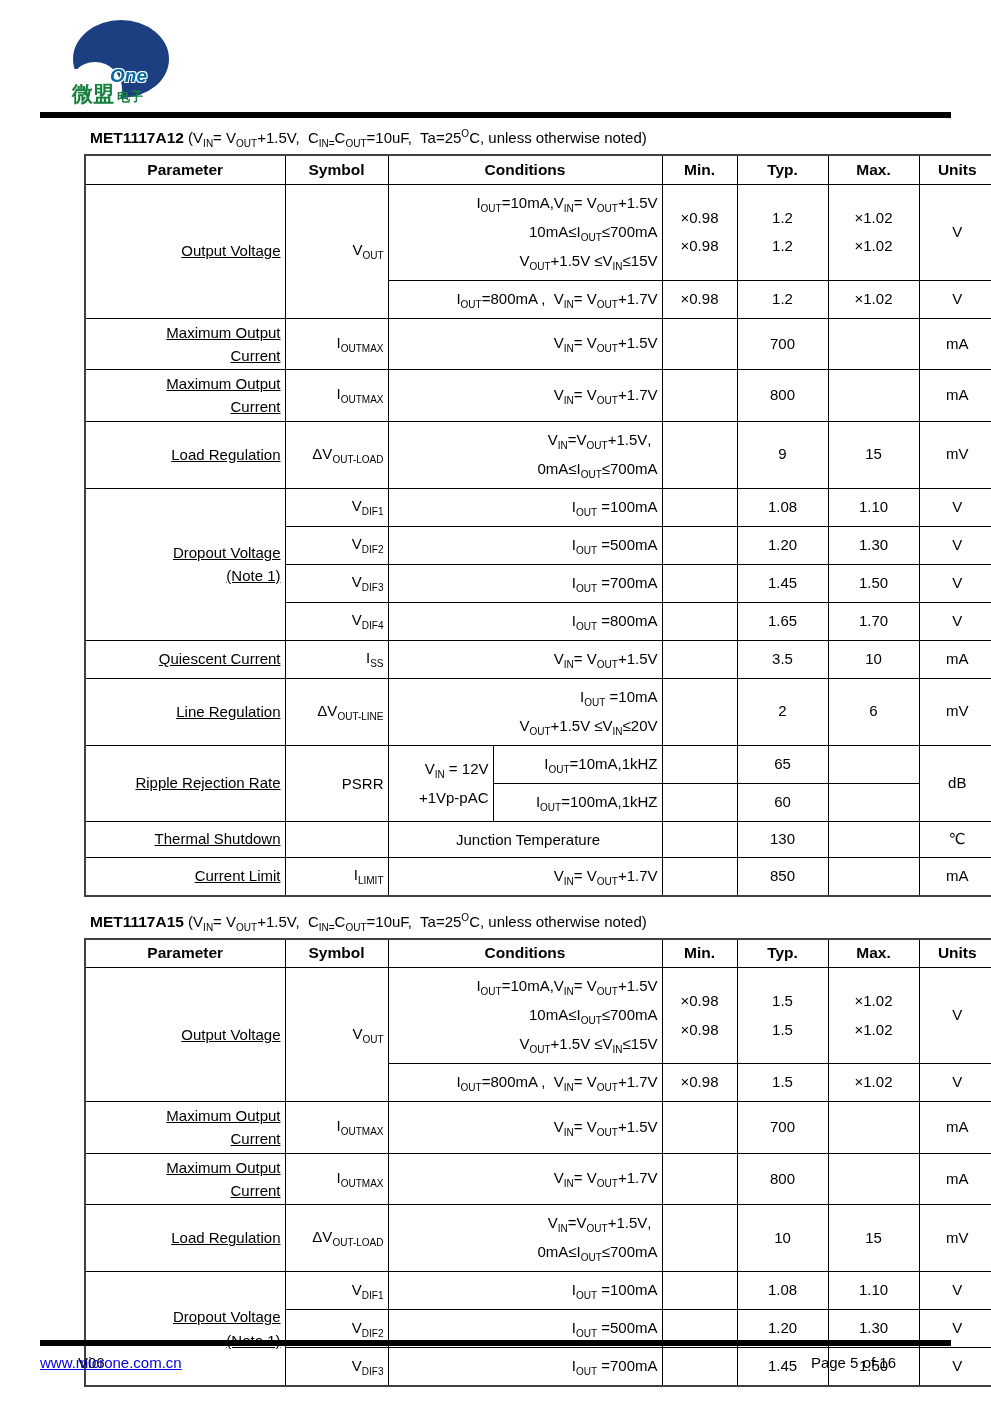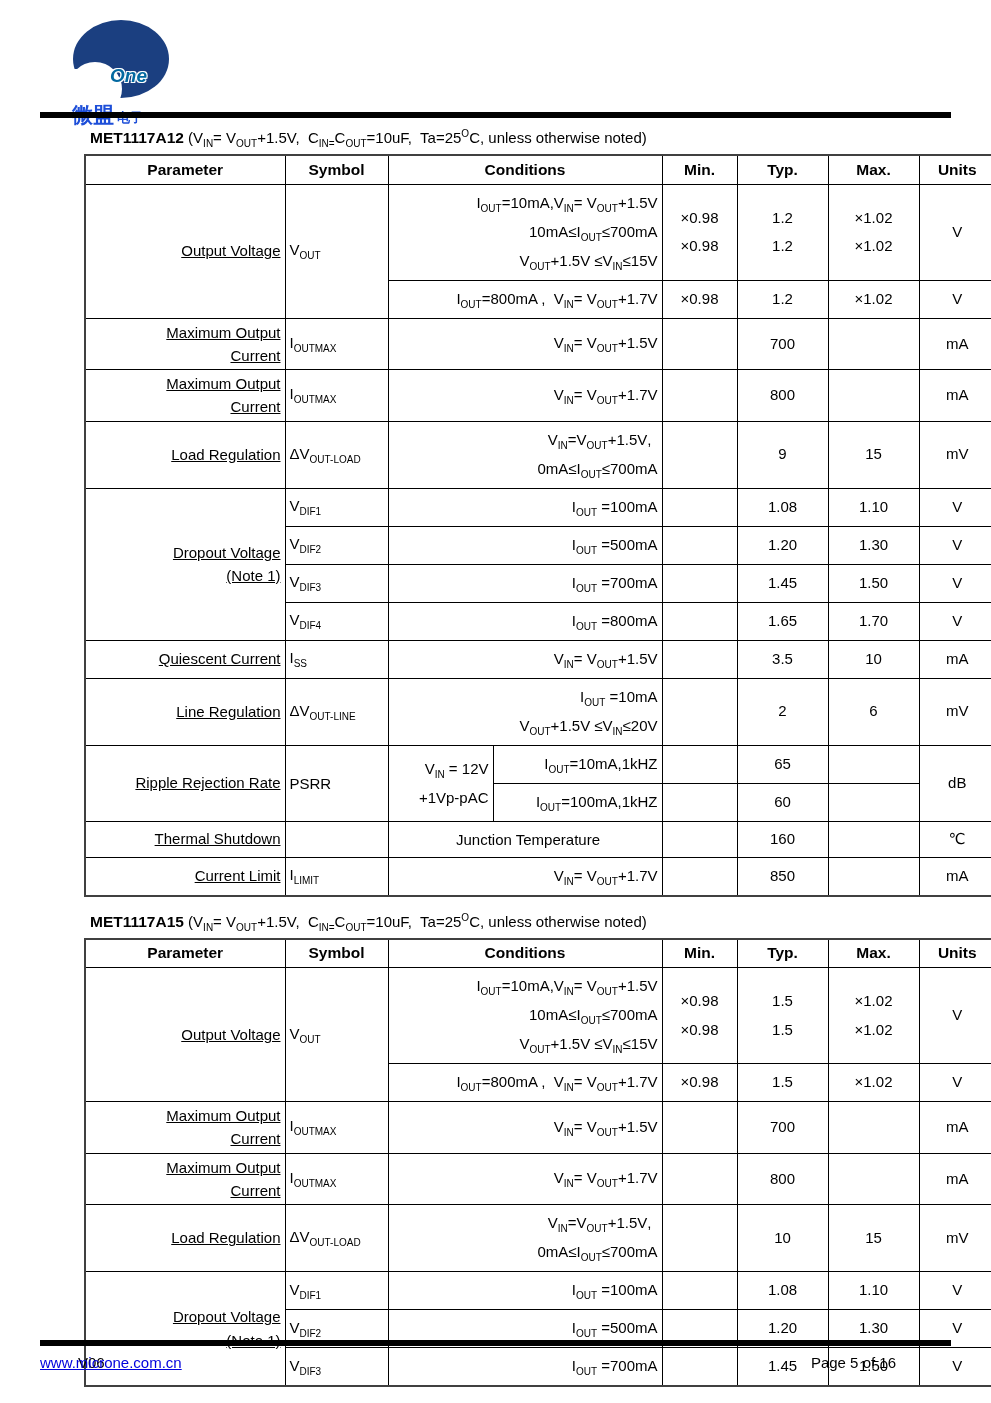--- a/index.html
+++ b/index.html
@@ -14,41 +14,41 @@
   .logo { position:absolute; left:62px; top:12px; width:118px; height:106px; }
   .logo-blob { position:absolute; left:11px; top:8px; width:96px; height:78px;
     background:#1b3f80; border-radius:50%; }
   .logo-hole { position:absolute; left:6px; top:50px; width:54px; height:54px;
     background:#fff; border-radius:50%; }
   .logo-brand { position:absolute; left:9px; top:53px; font-style:italic;
     font-weight:bold; font-size:19px; white-space:nowrap; }
   .logo-brand .micr { color:#fff; }
   .logo-brand .one  { color:#0369a1;
     text-shadow:-1px -1px 0 #fff,1px -1px 0 #fff,-1px 1px 0 #fff,1px 1px 0 #fff; }
-  .logo-cn { position:absolute; left:10px; top:89px; color:#1d4ed8; white-space:nowrap; }
+  .logo-cn { position:absolute; left:10px; top:68px; color:#15803d; white-space:nowrap; }
   .logo-cn .cn-big   { font-size:21px; font-weight:bold; }
   .logo-cn .cn-small { font-size:13px; font-weight:bold; margin-left:3px; }
   .doc-title { position:absolute; right:74px; top:48px; font-size:34px;
     letter-spacing:1px; }
   .rule-top { position:absolute; left:40px; top:112px; width:911px; height:2px;
     border-top:4px solid #000; border-bottom:2px solid #000; }
   
   .content { position:absolute; left:40px; top:124px; width:911px;margin-left:44px; }
   .tbl-title { font-size:15px; margin:4px 0 5px 6px; }
   .tbl-title .tt-bold { font-weight:bold; font-size:15.5px; }
   .tbl-title sup { font-size:10px; }
   .tbl-title sub { font-size:10px; }
   .sec2 { margin-top:15px; }
   table { border-collapse:collapse; width:911px; table-layout:fixed;
     border:2px solid #404040; }
   th, td { border:1px solid #000; vertical-align:middle; font-size:15px; }
   th { font-weight:bold; text-align:center; height:29px; font-size:15.5px; }
   td { height:36px; padding:2px 4px; }
   td.val  { text-align:center; line-height:1.9; }
-  td.sym  { text-align:left; }
+  td.sym  { text-align:right; }
   td.param{ text-align:right; line-height:1.55;text-decoration:underline; }
   td.cond { text-align:right; padding:4px 4px 4px 10px; line-height:1.8; }
   td.ctr  { text-align:center; }
   sub { font-size:10px; }
   sup { font-size:10px; }
   .fr { float:right; padding-right:6px; }
   
   .rule-bottom { position:absolute; left:40px; top:1340px; width:911px; height:2px;
     border-top:2px solid #000; border-bottom:4px solid #000; }
   .page-footer { position:absolute; left:40px; top:1354px; width:911px;
@@ -208,21 +208,21 @@
               <td class="cond">I<sub>OUT</sub>=100mA,1kHZ</td>
               <td class="val"></td>
               <td class="val">60</td>
               <td class="val"></td>
             </tr>
             <tr>
               <td class="param">Thermal Shutdown</td>
               <td class="sym"></td>
               <td class="cond ctr" colspan="2">Junction Temperature</td>
               <td class="val"></td>
-              <td class="val">160</td>
+              <td class="val">130</td>
               <td class="val"></td>
               <td class="val">℃</td>
             </tr>
             <tr>
               <td class="param">Current Limit</td>
               <td class="sym">I<sub>LIMIT</sub></td>
               <td class="cond" colspan="2">V<sub>IN</sub>= V<sub>OUT</sub>+1.7V</td>
               <td class="val"></td>
               <td class="val">850</td>
               <td class="val"></td>

